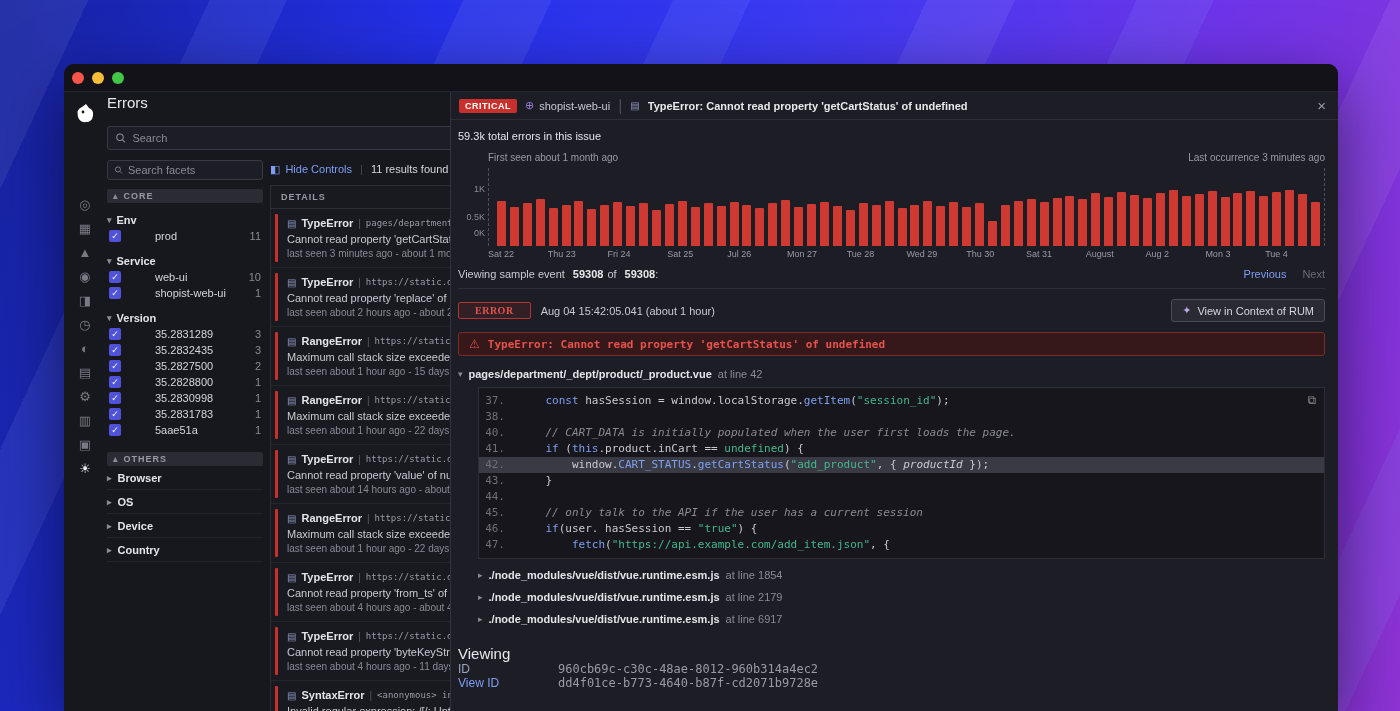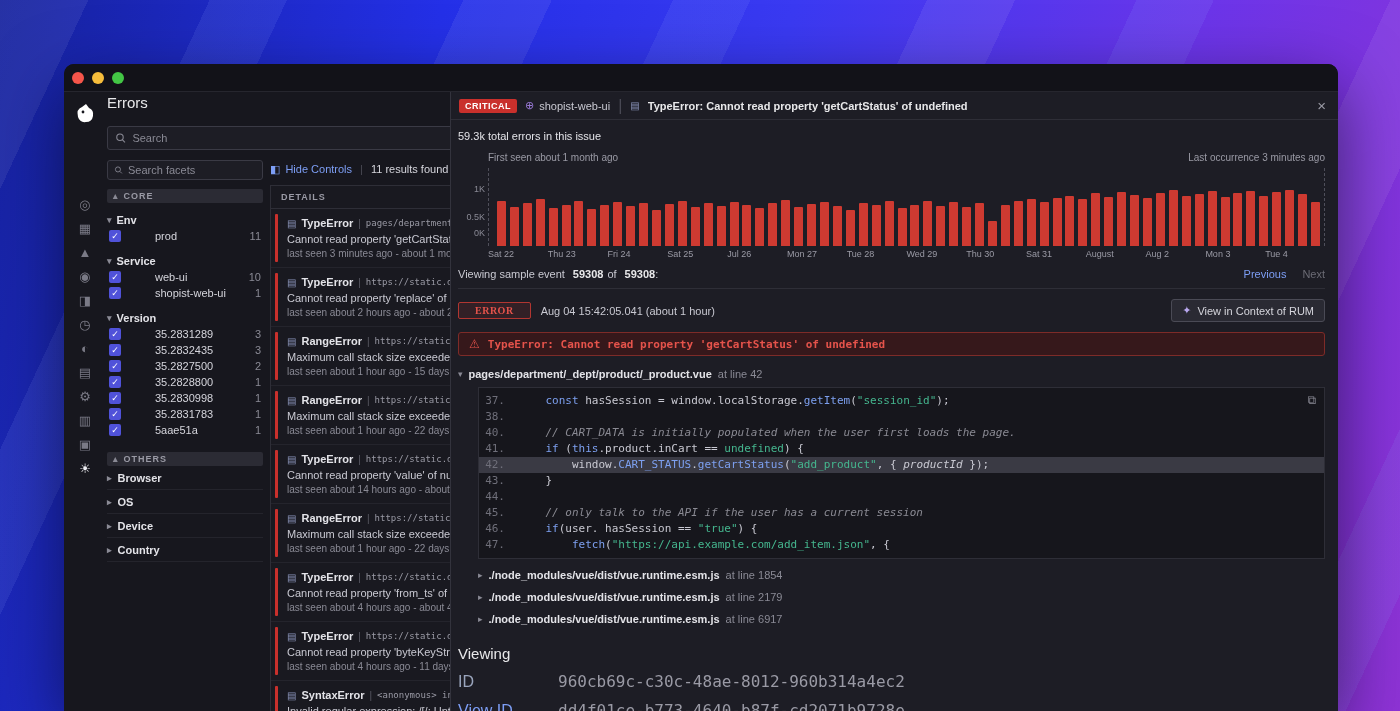--- a/index.html
+++ b/index.html
@@ -150,21 +150,21 @@
   .tok-kw, .tok-fn, .tok-cls { color: #7da0f0; }
   .tok-str, .tok-lit { color: #45b78f; }
   .tok-cm { color: #8a8a93; font-style: italic; }
   .tok-id { font-style: italic; color: #c9c9d2; }
   .tok-pl { color: #c9c9d2; }
   .copy-ic { position: absolute; right: 8px; top: 5px; color: #8a8a95; font-size: 12px; cursor: pointer; }
   .frame-row { margin: 10px 0 0 20px; display: flex; align-items: center; gap: 6px; font-size: 11px; cursor: pointer; }
 
   
   .session-h { margin-top: 20px; font-size: 15px; color: #e8e8ea; }
-  .sess-row { margin-top: 10px; display: flex; font-size: 16px; align-items: center; }
+  .sess-row { display: flex; font-size: 12px; align-items: center; }
   .sess-label { width: 100px; flex: 0 0 100px; color: #9aa5bd; }
   .sess-label.link { color: #7d9ef5; cursor: pointer; }
   .sess-val { font-family: "DejaVu Sans Mono", monospace; color: #9a9aa5; }
 </style>
 </head>
 <body>
 
 <div class="window">
 
   <div class="titlebar">

